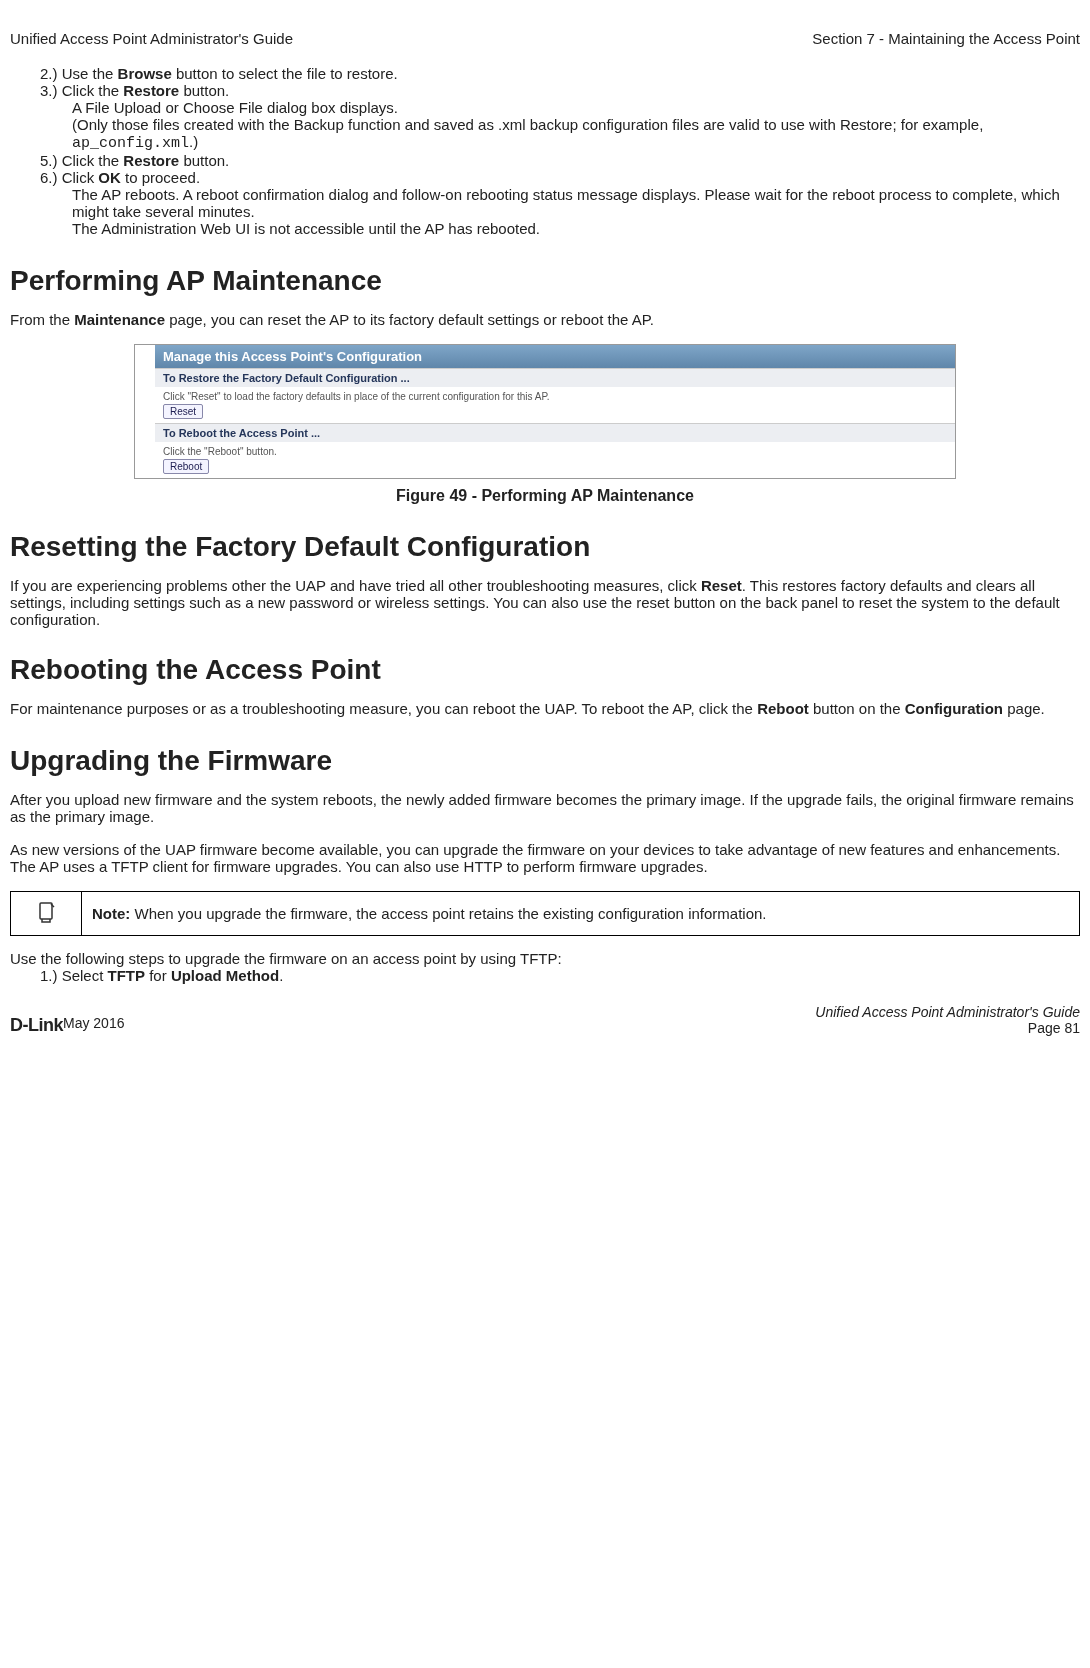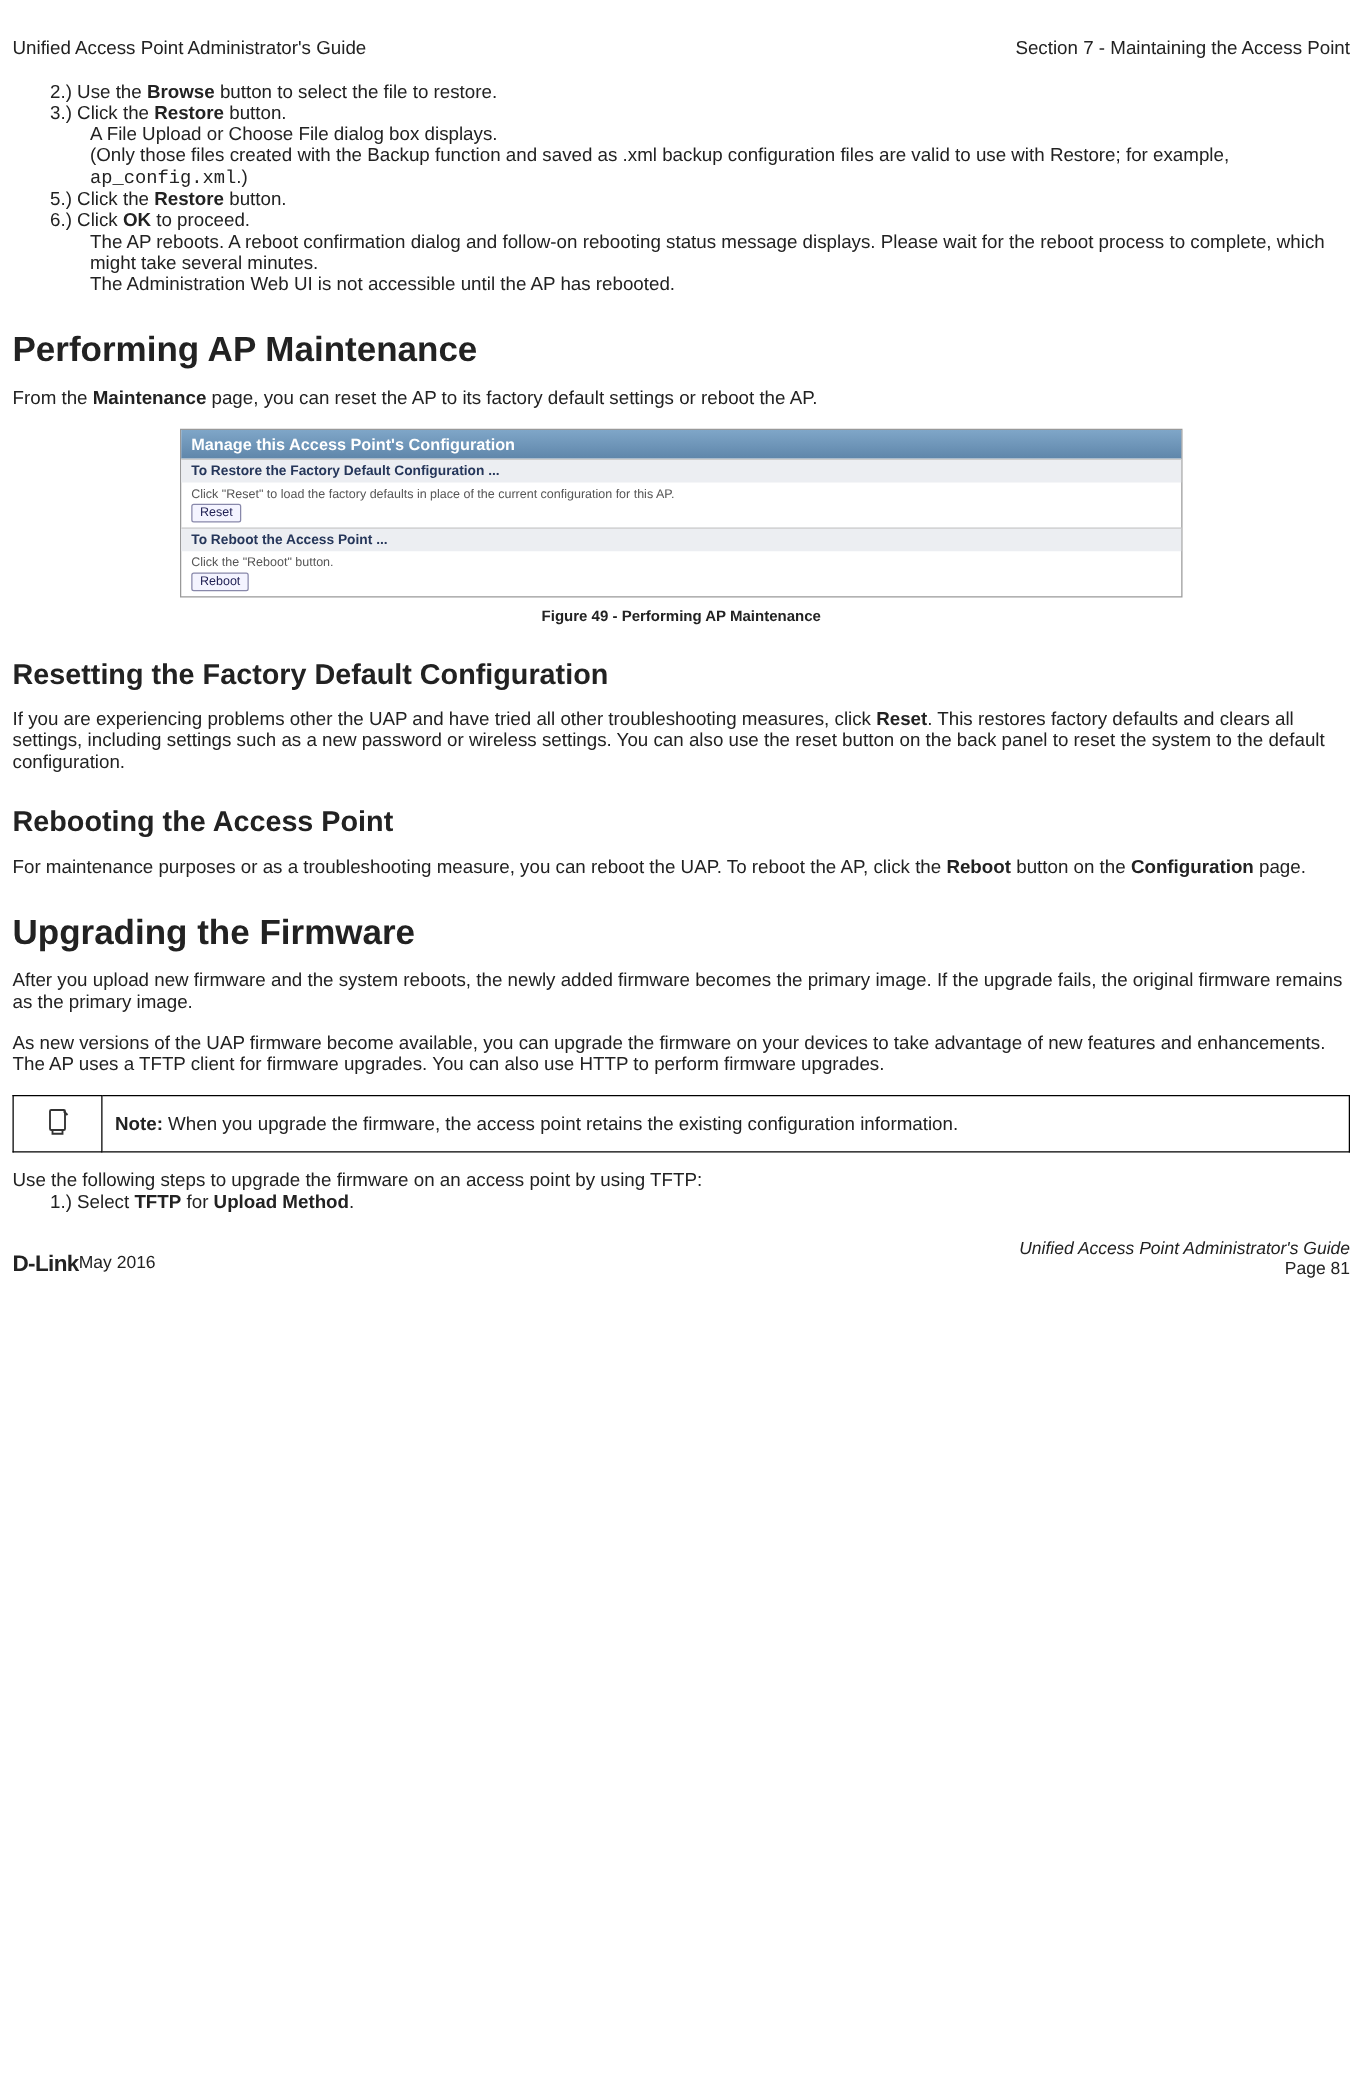--- a/index.html
+++ b/index.html
@@ -29,40 +29,41 @@
   .li-cont {
     padding-left: 32px;
     margin:0;
   }
   h1 {
     font-size: 28px;
     font-weight: bold;
     margin: 28px 0 14px 0;
   }
   h2 {
-    font-size: 23px;
+    font-size: 28px;
     font-weight: bold;
     margin: 26px 0 14px 0;
   }
   .para {
     margin: 0 0 16px 0;
   }
   .bold { font-weight: bold; }
   .mono { font-family: "Courier New", monospace; }
   .figure-wrap {
     text-align: center;
     margin: 16px auto 8px auto;
   }
   .ap-config {
     border: 1px solid #999;
     width: 800px;
     margin: 0 auto;
     font-size: 11px;
     text-align: left;
     font-family: Arial, sans-serif;
+    padding-left: 20px;
   }
   .ap-title {
     background: linear-gradient(#7fa6c8, #5f86aa);
     color: #fff;
     padding: 4px 8px;
     font-size: 13px;
     font-weight: bold;
   }
   .ap-section-head {
     background: #eceef2;
@@ -82,21 +83,21 @@
     font-size:10px;
     padding: 1px 6px;
     border: 1px solid #88a;
     background: #f4f4ff;
     border-radius: 2px;
     margin-top:2px;
     color:#225;
   }
   .fig-caption {
     font-weight: bold;
-    font-size: 12px;
+    font-size: 16px;
     text-align:center;
     margin: 8px 0 10px 0;
   }
   .note-table {
     border-collapse: collapse;
     width: 100%;
     margin: 10px 0 14px 0;
   }
   .note-table td {
     border: 1px solid #000;

